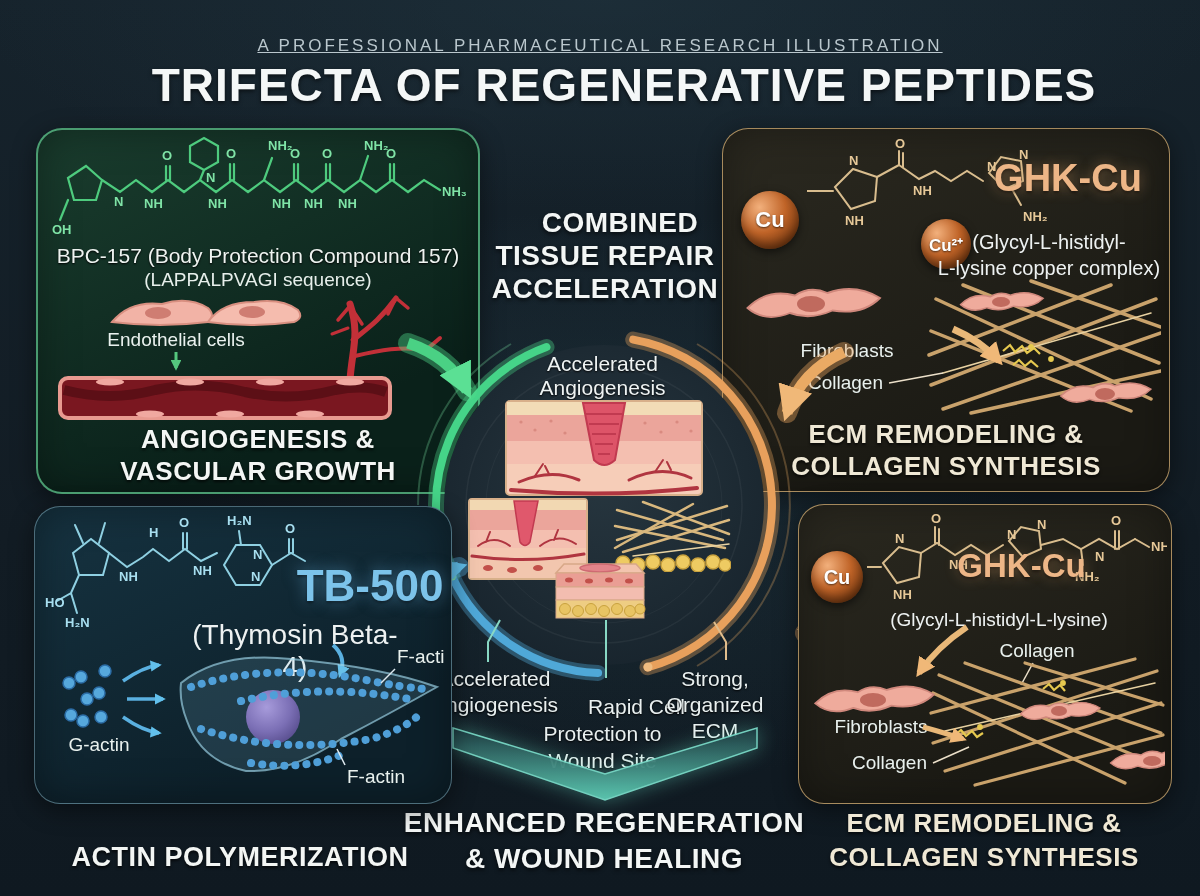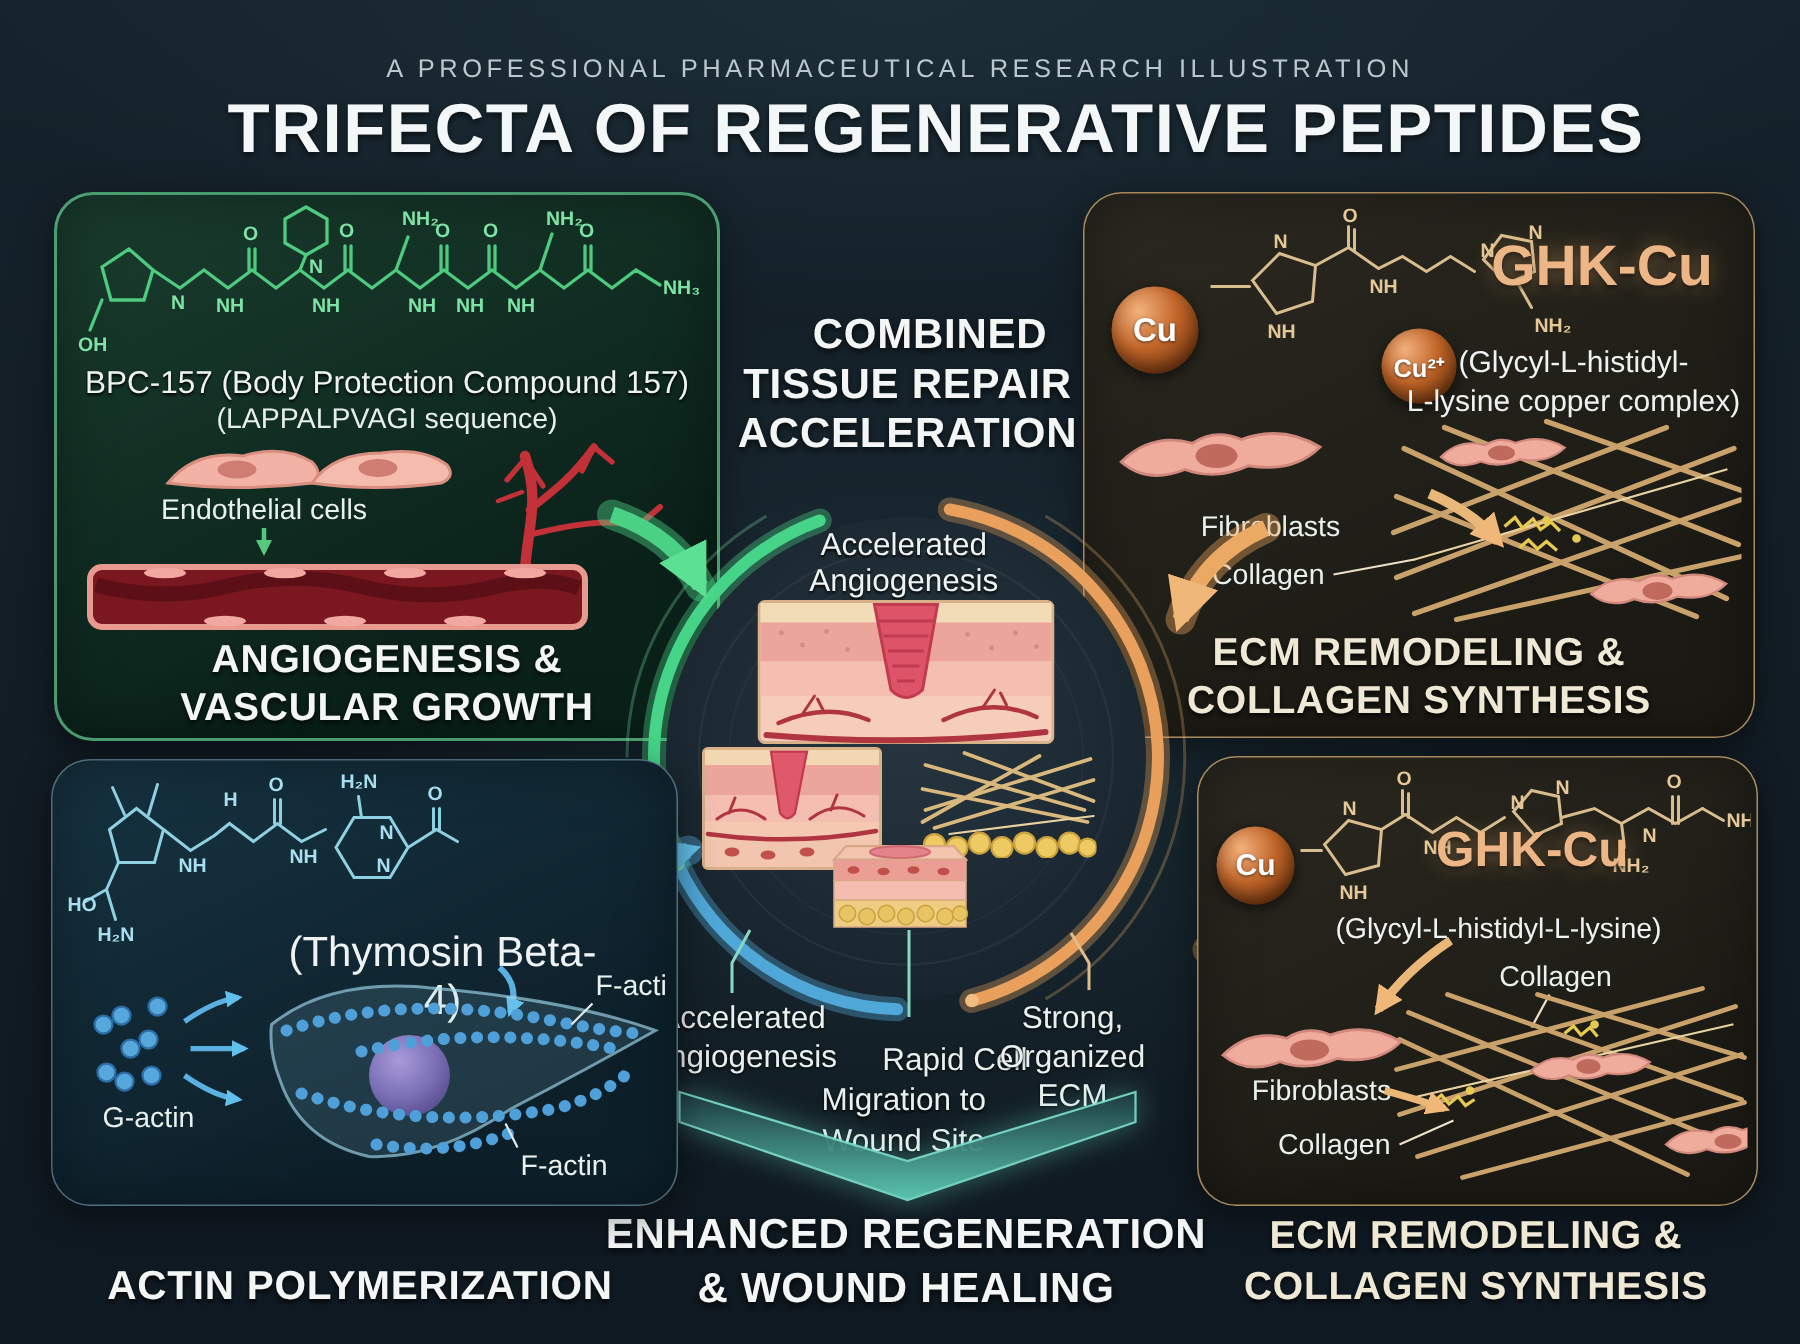--- a/index.html
+++ b/index.html
@@ -66,21 +66,21 @@
           <stop offset="60%" stop-color="#7b6fb5"></stop>
           <stop offset="100%" stop-color="#564c8c"></stop>
         </radialGradient>
       <linearGradient id="chevG" x1="0" y1="0" x2="0" y2="1">
           <stop offset="0%" stop-color="#1e3a41"></stop>
           <stop offset="100%" stop-color="#5ecbb4"></stop>
         </linearGradient>
     </defs>
   </svg>
 
-  <div class="abs ctr subtitle" style="left:0;top:36px;width:1200px;">A PROFESSIONAL PHARMACEUTICAL RESEARCH ILLUSTRATION</div>
+  <div class="abs ctr subtitle" style="left:0;top:36px;width:1200px;text-decoration:underline;">A PROFESSIONAL PHARMACEUTICAL RESEARCH ILLUSTRATION</div>
   <div class="abs ctr title" style="left:0;top:58px;width:1200px;padding-left:24px;">TRIFECTA OF REGENERATIVE PEPTIDES</div>
 
   <div class="panel green" style="left:36px;top:128px;width:440px;height:362px;">
     <svg class="abs" style="left:8px;top:6px;" width="424" height="114" viewBox="0 0 424 114">
       <g stroke="#4ecb7e" stroke-width="2.2" fill="none" stroke-linecap="round">
         <polygon points="22,42 40,30 56,44 50,64 28,64"></polygon>
         <path d="M22,64 L14,84"></path>
         <path d="M56,44 L74,56 L90,44 L106,56 L122,44 L138,56 L154,44 L170,56 L186,44 L202,56 L218,44 L234,56 L250,44 L266,56 L282,44 L298,56 L314,44 L330,56 L346,44 L362,56 L378,44 L394,54"></path>
         <path d="M120,44 L120,30 M124,44 L124,30"></path>
         <polygon points="144,10 158,2 172,10 172,26 158,34 144,26"></polygon>
@@ -331,21 +331,21 @@
 
   <svg class="abs" style="left:430px;top:618px;" width="360" height="75" viewBox="0 0 360 75">
     <polyline points="70,2 58,24 58,44" fill="none" stroke="#88d8c4" stroke-width="2"></polyline>
     <line x1="176" y1="2" x2="176" y2="60" stroke="#88d8c4" stroke-width="2"></line>
     <polyline points="284,4 296,24 296,42" fill="none" stroke="#e0bd8c" stroke-width="2"></polyline>
   </svg>
 
   <div class="abs ctr outlbl" style="left:415px;top:666px;width:160px;">Accelerated</div>
   <div class="abs ctr outlbl" style="left:415px;top:692px;width:160px;">Angiogenesis</div>
   <div class="abs ctr outlbl" style="left:520px;top:694px;width:165px;text-align:right;">Rapid Cell</div>
-  <div class="abs ctr outlbl" style="left:520px;top:721px;width:165px;">Migration to</div>
+  <div class="abs ctr outlbl" style="left:520px;top:721px;width:165px;">Protection to</div>
   <div class="abs ctr outlbl" style="left:520px;top:748px;width:165px;">Wound Site</div>
   <div class="abs ctr outlbl" style="left:640px;top:666px;width:150px;">Strong,</div>
   <div class="abs ctr outlbl" style="left:640px;top:692px;width:150px;">Organized</div>
   <div class="abs ctr outlbl" style="left:640px;top:718px;width:150px;">ECM</div>
 
   <svg class="abs" style="left:450px;top:726px;filter:drop-shadow(0 0 10px rgba(110,230,205,0.4));" width="310" height="82" viewBox="0 0 310 82">
     <polygon points="3,2 155,48 307,2 307,22 155,74 3,22" fill="url(#chevG)" stroke="#79d8c6" stroke-width="1.5" opacity="0.95"></polygon>
   </svg>
 
   <div class="abs ctr ctrhead" style="left:398px;top:806px;width:412px;">ENHANCED REGENERATION</div>
@@ -368,20 +368,21 @@
       <text class="atom-blue" x="76" y="68">NH</text>
       <text class="atom-blue" x="136" y="14">O</text>
       <text class="atom-blue" x="150" y="62">NH</text>
       <text class="atom-blue" x="184" y="12">H₂N</text>
       <text class="atom-blue" x="210" y="46">N</text>
       <text class="atom-blue" x="208" y="68">N</text>
       <text class="atom-blue" x="242" y="20">O</text>
       <text class="atom-blue" x="2" y="94">HO</text>
       <text class="atom-blue" x="22" y="114">H₂N</text>
     </svg>
+    <div class="abs ctr bigname-blue" style="left:255px;top:54px;width:160px;">TB-500</div>
     <div class="abs ctr" style="left:150px;top:112px;width:220px;font-size:28px;">(Thymosin Beta-4)</div>
     <svg class="abs" style="left:6px;top:136px;" width="404" height="158" viewBox="0 0 404 158">
       <g fill="#56a8dc" stroke="#2c6da6" stroke-width="1.5">
         <circle cx="28" cy="40" r="6"></circle>
           <circle cx="40" cy="34" r="6"></circle>
           <circle cx="46" cy="56" r="6"></circle>
           <circle cx="58" cy="50" r="6"></circle>
         <circle cx="30" cy="72" r="6"></circle>
           <circle cx="42" cy="78" r="6"></circle>
           <circle cx="64" cy="28" r="6"></circle>

